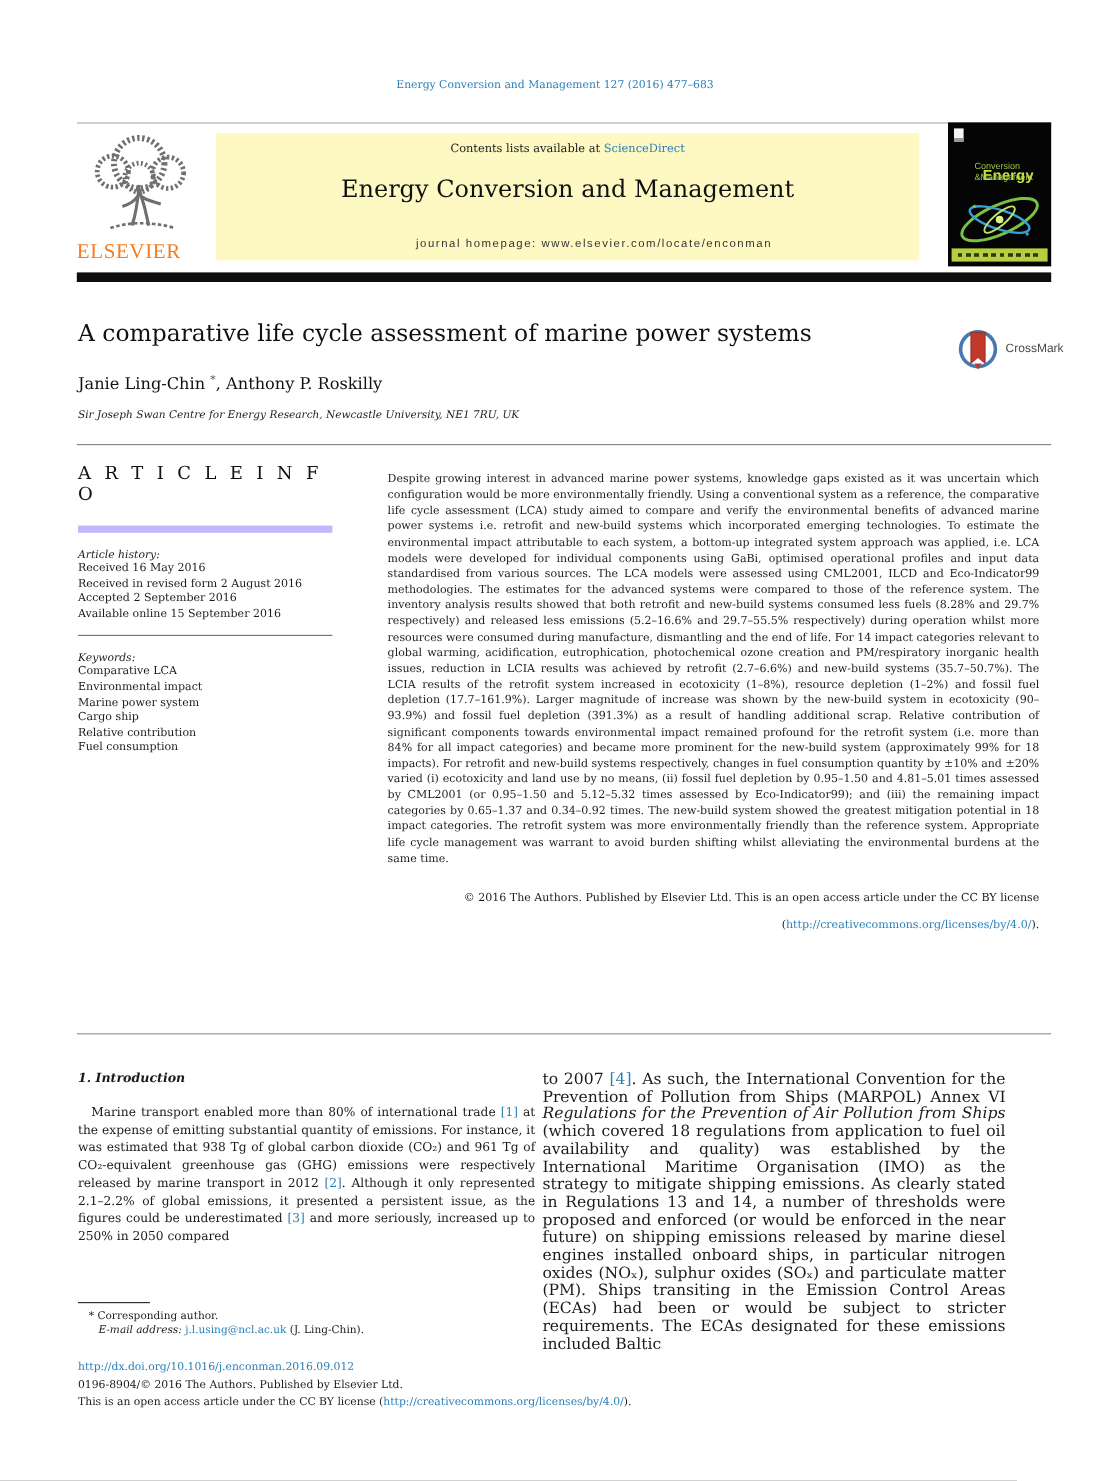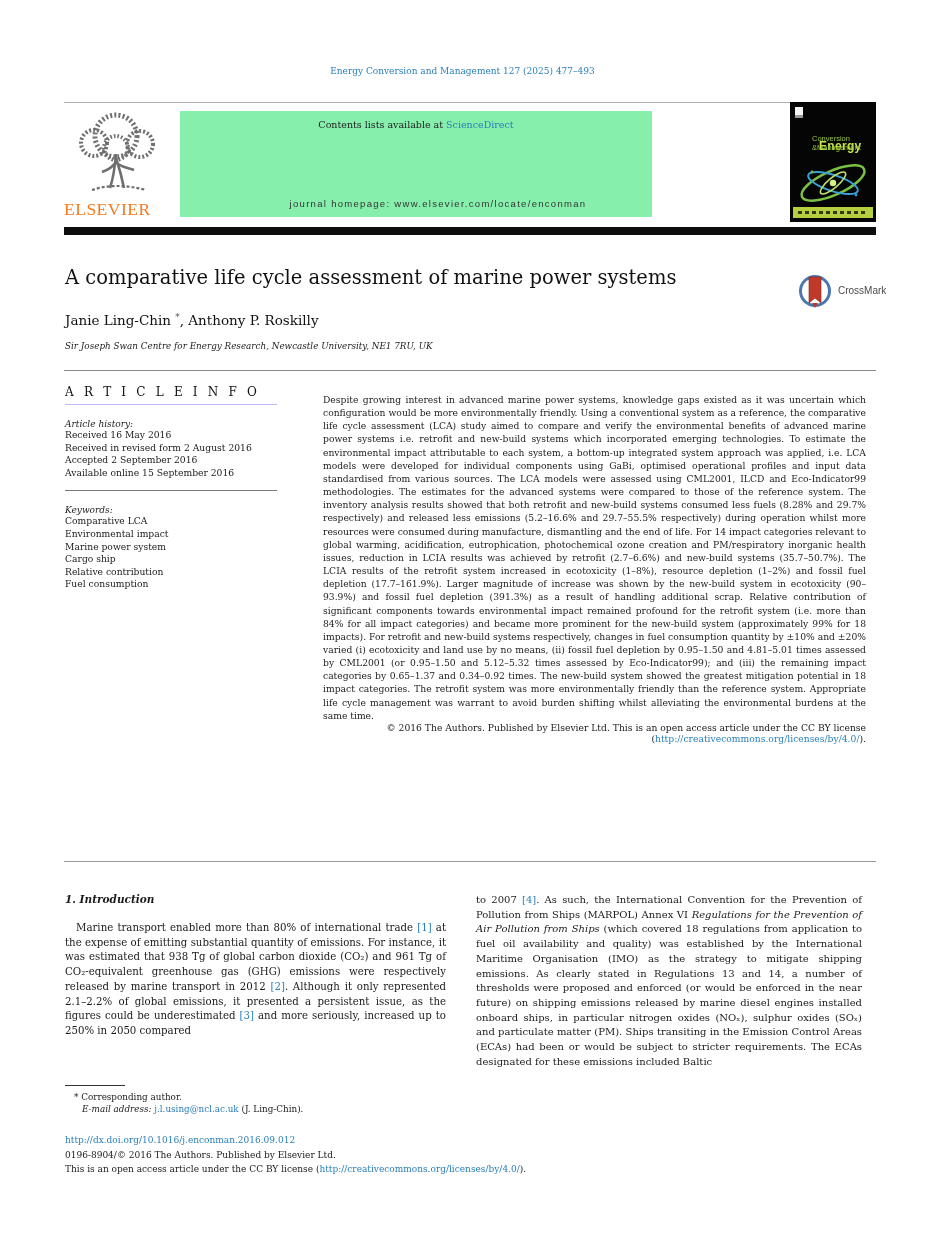--- a/index.html
+++ b/index.html
@@ -15,22 +15,22 @@
 
   
   .citation { position:absolute; top:66px; left:0; width:100%; text-align:center;
     font-size:9px; color:#2a7fb8; }
 
   
   .els-block { position:absolute; left:64px; top:110px; width:112px; height:110px; }
   .els-word { position:absolute; left:0; bottom:0; width:112px; text-align:left;
     font-family:"Liberation Serif", serif; font-size:17.5px; letter-spacing:0.5px;
     color:#f47b20; font-weight:400; }
-  .hdr-box { position:absolute; left:180px; top:111px; width:472px; height:106px;
-    background:#86efac; }
+  .hdr-box { position:absolute; left:180px; top:111px; width:586px; height:106px;
+    background:#fef9c3; }
   .hdr-contents { position:absolute; top:8px; left:0; width:100%; text-align:center;
     font-size:9.5px; color:#222; }
   .hdr-journal { position:absolute; top:34px; left:0; width:100%; text-align:center;
     font-size:20px; color:#111; }
   .hdr-home { position:absolute; bottom:8px; left:0; width:100%; text-align:center;
     font-family:"Liberation Sans", sans-serif;
     font-size:9.5px; letter-spacing:1.3px; color:#333;padding-left:22px; }
   .cover { position:absolute; left:790px; top:102px; width:86px; height:120px;
     background:#050505; overflow:hidden; }
   .cover-mark { position:absolute; left:5px; top:5px; width:8px; height:11px;
@@ -50,73 +50,74 @@
 
   
   .title { position:absolute; left:65px; top:266px; width:710px; font-size:19.5px; color:#111; }
   .crossmark { position:absolute; left:796px; top:271px; width:82px; height:42px; }
   .cm-label { position:absolute; left:42px; top:14px; font-family:"Liberation Sans", sans-serif;
     font-size:10px; color:#4a4a4a; }
   .authors { position:absolute; left:65px; top:312px; font-size:13.5px; color:#111; }
   .affil { position:absolute; left:65px; top:341px; font-size:8.8px; font-style:italic; color:#222; }
 
   
-  .sec-heading { font-size:12px; letter-spacing:3.2px; color:#111;
-    border-bottom:1px solid #c4b5fd; padding-bottom:5px; }
+  .sec-heading { font-size:15px; letter-spacing:3.2px; color:#111;
+    border-bottom:6px solid #c4b5fd; padding-bottom:17px; }
   .info-col { position:absolute; left:65px; top:385px; width:212px; }
   .info-label { font-style:italic; font-size:9px; margin-top:14px; }
   .info-line { font-size:9.2px; line-height:12.6px; }
   .info-sep { height:1px; background:#777; margin-top:11px; }
   .abs-col { position:absolute; left:323px; top:385px; width:543px; }
   .abs-text { margin-top:8px; font-size:9.2px; line-height:13.15px; text-align:justify;
     color:#1c1c1c; }
-  .abs-copy { font-size:9.2px; line-height:11px; text-align:right; margin-top:0;
+  .abs-copy { font-size:9.2px; line-height:22px; text-align:right; margin-top:16px;
     overflow-wrap:anywhere; }
 
   
   .body-rule { position:absolute; left:64px; top:861px; width:812px; height:1px; background:#999; }
   .sec1-heading { position:absolute; left:65px; top:893px; font-size:10.5px; font-weight:700;font-style:italic; }
   .col-left { position:absolute; left:65px; top:921px; width:381px;
     font-size:10.2px; line-height:14.7px; text-align:justify; text-indent:11px; }
-  .col-right { position:absolute; left:476px; top:893px; width:386px;
-    font-size:10px; line-height:14.7px; text-align:justify; }
+  .col-right { position:absolute; left:452px; top:893px; width:386px;
+    font-size:13px; line-height:14.7px; text-align:justify; }
 
   
   .fn-rule { position:absolute; left:65px; top:1085px; width:60px; height:1px; background:#333; }
   .fn-1 { position:absolute; left:74px; top:1092px; font-size:8.8px; }
   .fn-2 { position:absolute; left:82px; top:1104px; font-size:8.8px; }
   .ft-doi { position:absolute; left:65px; top:1135px; font-size:9px; }
   .ft-issn { position:absolute; left:65px; top:1150px; font-size:9px; }
   .ft-cc { position:absolute; left:65px; top:1164px; font-size:9px; }
 </style>
 </head>
 <body>
 
 <div class="page">
 
-  <div class="citation">Energy Conversion and Management 127 (2025) 477–493</div>
+  <div class="citation">Energy Conversion and Management 127 (2016) 477–683</div>
 
   <div class="rule" style="left:64px; top:102px; width:812px;"></div>
 
   <div class="els-block">
     <svg width="112" height="90" viewBox="0 0 112 90">
       <g fill="none" stroke="#6f6f6f">
         <circle cx="52" cy="26" r="21" stroke-width="5" stroke-dasharray="2 2.2"></circle>
         <circle cx="30" cy="33" r="13" stroke-width="4" stroke-dasharray="2 2"></circle>
         <circle cx="76" cy="34" r="13" stroke-width="4" stroke-dasharray="2 2"></circle>
         <circle cx="52" cy="38" r="12" stroke-width="4" stroke-dasharray="1.6 2"></circle>
         <path d="M52 44 C51 56 50 66 46 78 M52 48 C56 60 58 68 60 78 M52 52 C48 58 44 60 38 62 M54 54 C60 58 64 58 70 60" stroke-width="2.6"></path>
         <path d="M28 80 Q52 72 82 80" stroke-width="2.2" stroke-dasharray="3 2"></path>
       </g>
     </svg>
     <div class="els-word">ELSEVIER</div>
   </div>
 
   <div class="hdr-box">
     <div class="hdr-contents"><span>Contents lists available at </span><span class="lnk">ScienceDirect</span></div>
+    <div class="hdr-journal">Energy Conversion and Management</div>
     <div class="hdr-home">journal homepage: www.elsevier.com/locate/enconman</div>
   </div>
 
   <div class="cover">
     <div class="cover-mark"></div>
     <div class="cover-t1">Energy</div>
     <div class="cover-t2">Conversion</div>
     <div class="cover-t3">&amp;Management</div>
     <svg width="86" height="66" viewBox="0 0 86 66" style="position:absolute; left:0; top:48px;">
       <g fill="none">

